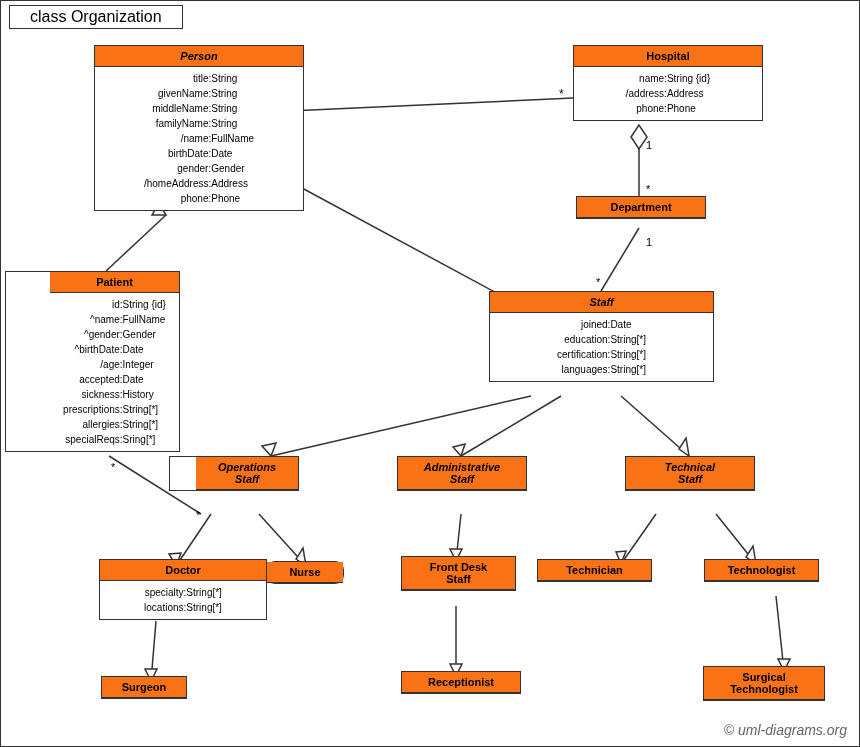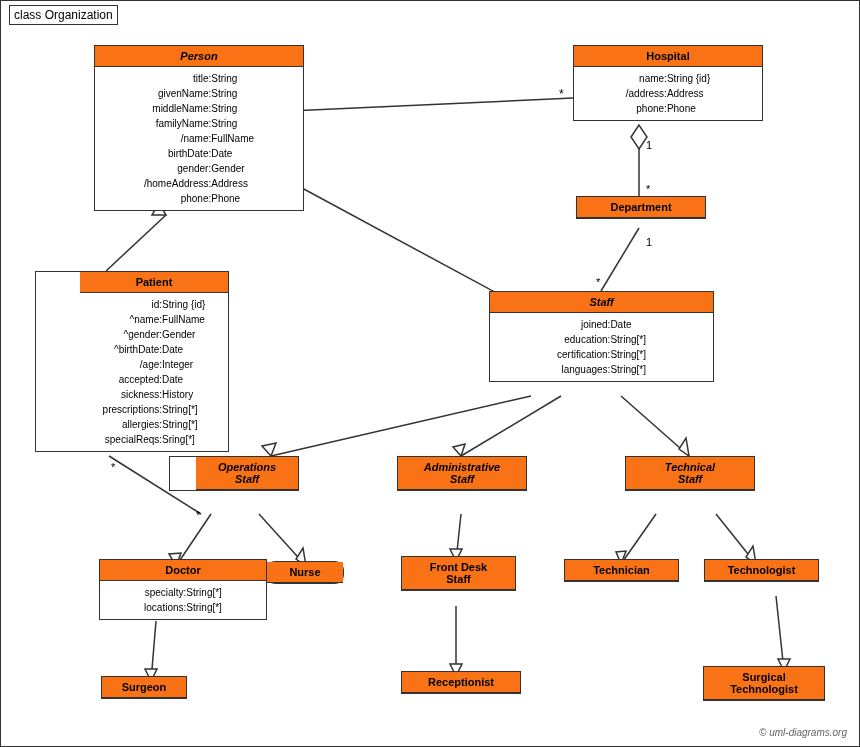--- a/index.html
+++ b/index.html
@@ -17,22 +17,22 @@
       height: 747px;
       position: relative;
       border: 1px solid #333;
     }
     .diagram-label {
       position: absolute;
       top: 4px;
       left: 8px;
       background: #fff;
       border: 1px solid #333;
-      padding: 2px 4px;
-      font-size: 12px;
+      padding: 2px 20px;
+      font-size: 16px;
     }
     .uml-class {
       position: absolute;
       border: 1.5px solid #333;
       background: #fff;
       text-align: center;
     }
     .uml-class .class-name {
       background: #f97316;
       border-bottom: 1.5px solid #333;
@@ -56,21 +56,21 @@
     .uml-class .class-attrs span.attr-name {
       text-align: right;
     }
     .uml-class .class-attrs span.attr-type {
       text-align: left;
     }
     .copyright {
       position: absolute;
       bottom: 8px;
       right: 12px;
-      font-size: 10px;
+      font-size: 14px;
       color: #666;
       font-style: italic;
     }
     svg.arrows {
       position: absolute;
       top: 0;
       left: 0;
       width: 860px;
       height: 747px;
       pointer-events: none;
@@ -171,21 +171,21 @@
     <div class="class-attrs">
       <span class="attr-name">name:</span>
         <span class="attr-type">String {id}</span>
       <span class="attr-name">/address:</span>
         <span class="attr-type">Address</span>
       <span class="attr-name">phone:</span>
         <span class="attr-type">Phone</span>
     </div>
   </div>
 
-  <div class="uml-class" style="left:34px; top:270px; width:194px;padding-left:44px;">
+  <div class="uml-class" style="left:4px; top:270px; width:175px;padding-left:44px;">
     <div class="class-name">Patient</div>
     <div class="class-attrs">
       <span class="attr-name">id:</span>
         <span class="attr-type">String {id}</span>
       <span class="attr-name">^name:</span>
         <span class="attr-type">FullName</span>
       <span class="attr-name">^gender:</span>
         <span class="attr-type">Gender</span>
       <span class="attr-name">^birthDate:</span>
         <span class="attr-type">Date</span>
@@ -249,21 +249,21 @@
 
   <div class="uml-class" style="left:265px; top:560px; width:78px;border-radius:9px;">
     <div class="class-name">Nurse</div>
   </div>
 
   <div class="uml-class" style="left:400px; top:555px; width:115px;">
     <div class="class-name" style="white-space:pre-line;">Front Desk
 Staff</div>
   </div>
 
-  <div class="uml-class" style="left:563px; top:558px; width:115px;">
+  <div class="uml-class" style="left:536px; top:558px; width:115px;">
     <div class="class-name">Technician</div>
   </div>
 
   <div class="uml-class" style="left:703px; top:558px; width:115px;">
     <div class="class-name">Technologist</div>
   </div>
 
   <div class="uml-class" style="left:100px; top:675px; width:86px;">
     <div class="class-name">Surgeon</div>
   </div>

